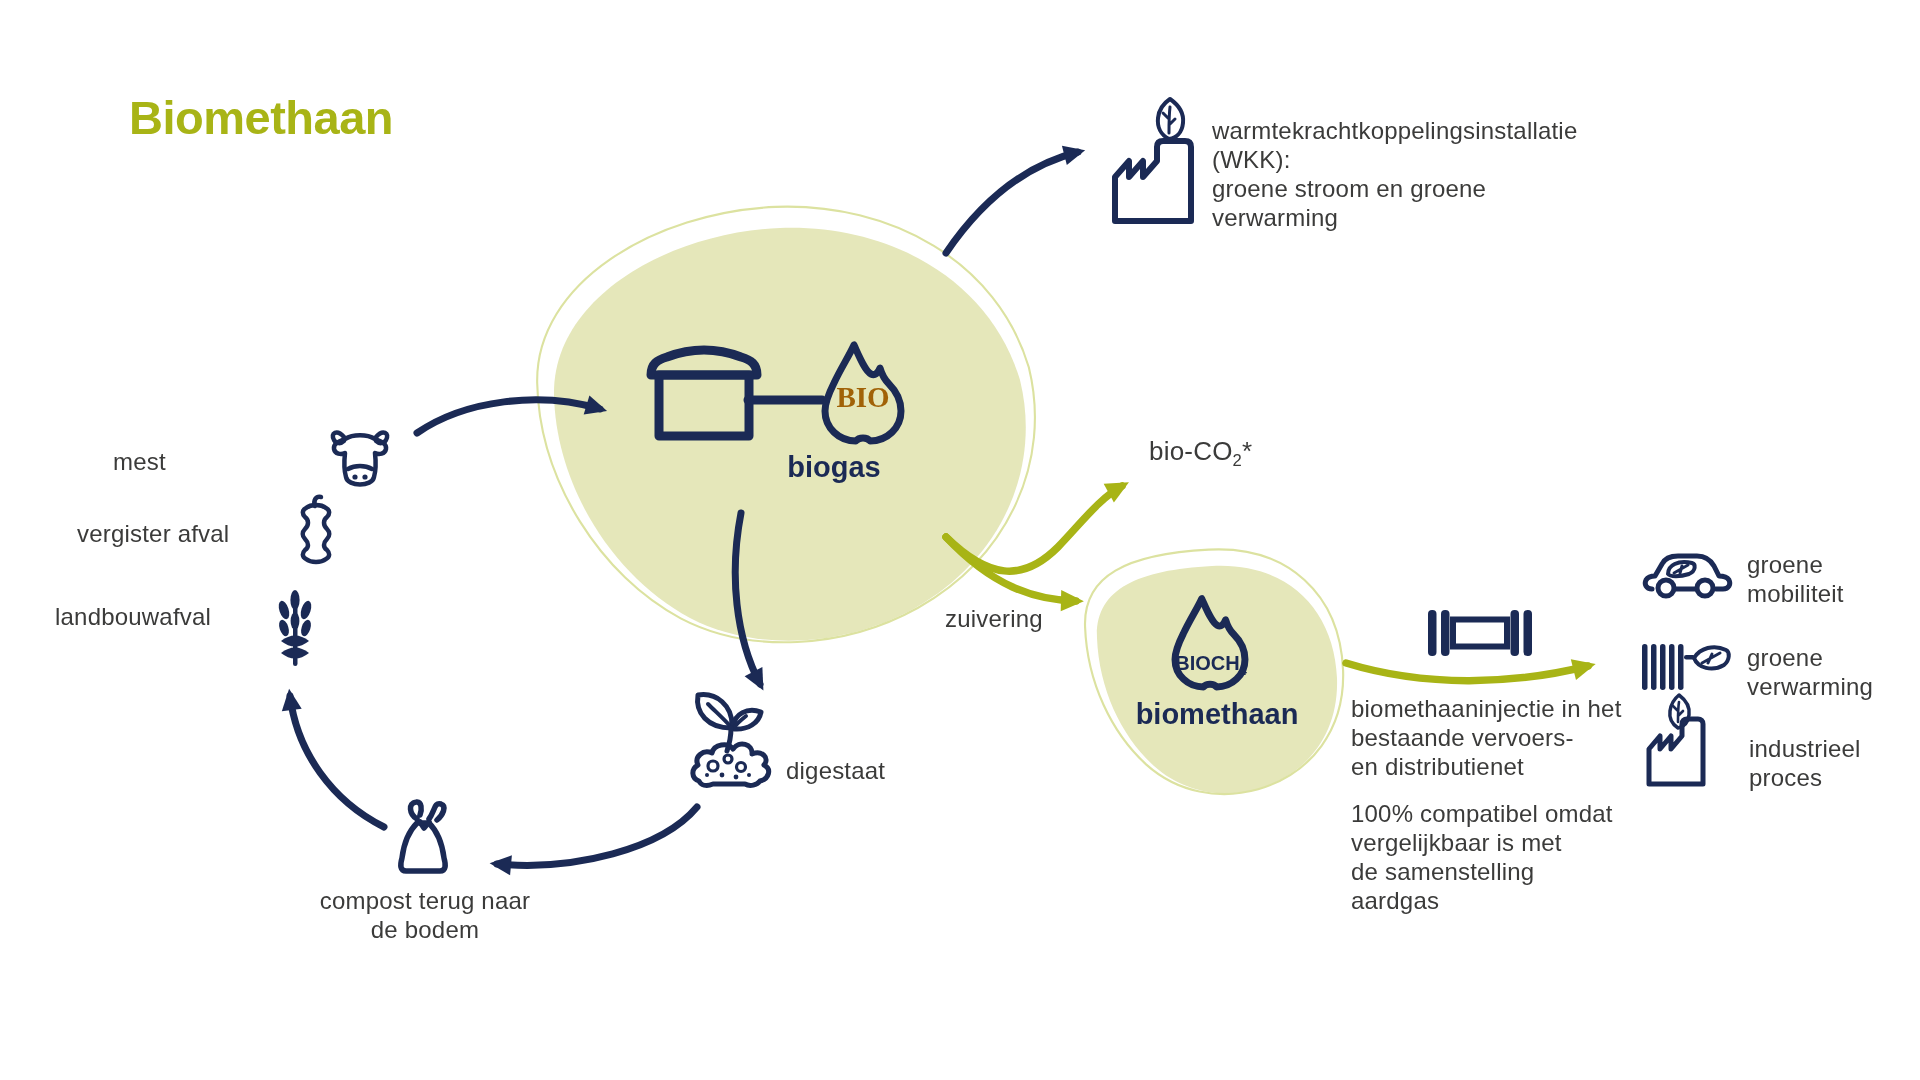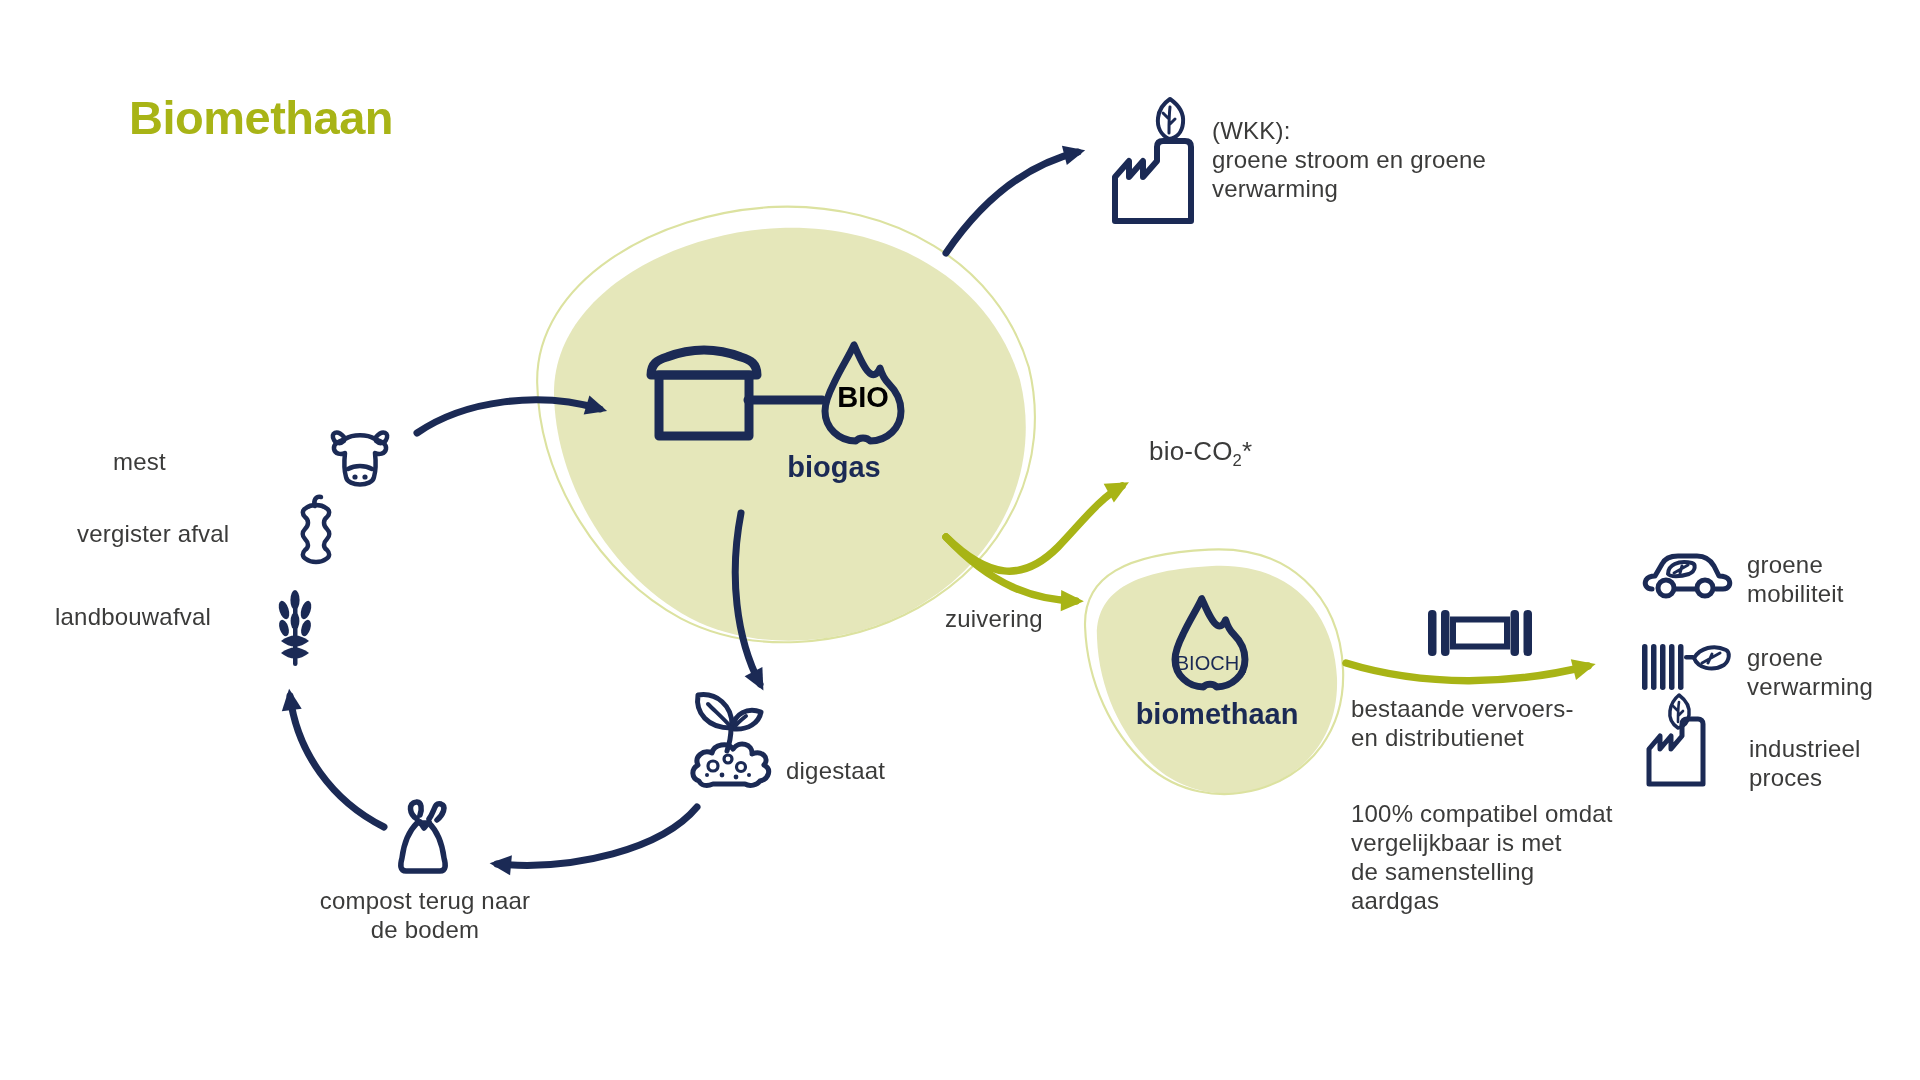--- a/index.html
+++ b/index.html
@@ -4,22 +4,22 @@
 <style>
   html,body{margin:0;padding:0;background:#ffffff;}
   .canvas{position:relative;width:1920px;height:1080px;background:#ffffff;overflow:hidden;
           font-family:"Liberation Sans",sans-serif;}
   .layer{position:absolute;left:0;top:0;}
   .lbl{position:absolute;color:#3b3b3a;font-size:24px;line-height:29px;letter-spacing:.2px;}
   .lbl-r{text-align:left;}
   .lbl-c{text-align:center;}
   .navy{position:absolute;color:#1b2a55;font-weight:700;font-size:29px;line-height:33px;text-align:center;}
   .title{position:absolute;left:129px;top:90px;color:#a8b416;font-weight:700;font-size:47px;letter-spacing:-.5px;}
-  .bio-inside{position:absolute;color:#000000;font-weight:700;font-size:29px;text-align:center;}
-  .bioch-inside{position:absolute;color:#1b2a55;font-weight:400;font-size:20px;text-align:center;}
+  .bio-inside{position:absolute;color:#a16207;font-weight:700;font-size:29px;text-align:center;font-family:Liberation Serif, serif;}
+  .bioch-inside{position:absolute;color:#1b2a55;font-weight:700;font-size:20px;text-align:center;}
   sub{font-size:.64em;}
 </style>
 </head>
 <body>
 
 <div class="canvas">
 
   <svg class="layer" width="1920" height="1080" viewBox="0 0 1920 1080">
     <defs>
       <marker id="mnavy" viewBox="0 0 10 10" refX="6.5" refY="5" markerWidth="3.4" markerHeight="3.4" orient="auto-start-reverse" markerUnits="strokeWidth">
@@ -153,20 +153,21 @@
     <g transform="translate(1646,694)" stroke="#1b2a55" fill="none" stroke-linecap="round" stroke-linejoin="round">
       <path stroke-width="3.5" d="M33,1 C41,7 44,14 43,21 C42,29 37,33 32,34 C26,30 23,24 24,17 C25,9 28,5 33,1 Z"></path>
       <path stroke-width="2.6" d="M32,28 C32,21 32,14 33,8 M32,17 L27,12 M32,22 L37,17"></path>
       <path stroke-width="5" d="M3,90 L3,55 L14,42 L14,55 L25,42 L25,55 L36,42 L36,30 C36,27 38,25 41,25 L52,25 C55,25 57,27 57,30 L57,90 Z"></path>
     </g>
   </svg>
 
   <div class="title">Biomethaan</div>
 
   <div class="lbl" style="left:1212px;top:116px;width:400px;">
+    <div>warmtekrachtkoppelingsinstallatie</div>
     <div>(WKK):</div>
     <div>groene stroom en groene</div>
     <div>verwarming</div>
   </div>
 
   <div class="lbl lbl-r" style="left:113px;top:447px;width:200px;">mest</div>
   <div class="lbl lbl-r" style="left:77px;top:519px;width:200px;">vergister afval</div>
   <div class="lbl lbl-r" style="left:55px;top:602px;width:200px;">landbouwafval</div>
 
   <div class="lbl lbl-c" style="left:313px;top:886px;width:224px;">
@@ -183,20 +184,21 @@
   <div class="lbl" style="left:1149px;top:437px;font-size:26px;">
     <span>bio-CO</span><sub>2</sub><span>*</span>
   </div>
 
   <div class="bioch-inside" style="left:1156px;top:652px;width:110px;">
     <span>BIOCH</span><sub>4</sub>
   </div>
   <div class="navy" style="left:1107px;top:698px;width:220px;">biomethaan</div>
 
   <div class="lbl" style="left:1351px;top:694px;width:320px;">
+    <div>biomethaaninjectie in het</div>
     <div>bestaande vervoers-</div>
     <div>en distributienet</div>
   </div>
 
   <div class="lbl" style="left:1351px;top:799px;width:320px;">
     <div>100% compatibel omdat</div>
     <div>vergelijkbaar is met</div>
     <div>de samenstelling</div>
     <div>aardgas</div>
   </div>

